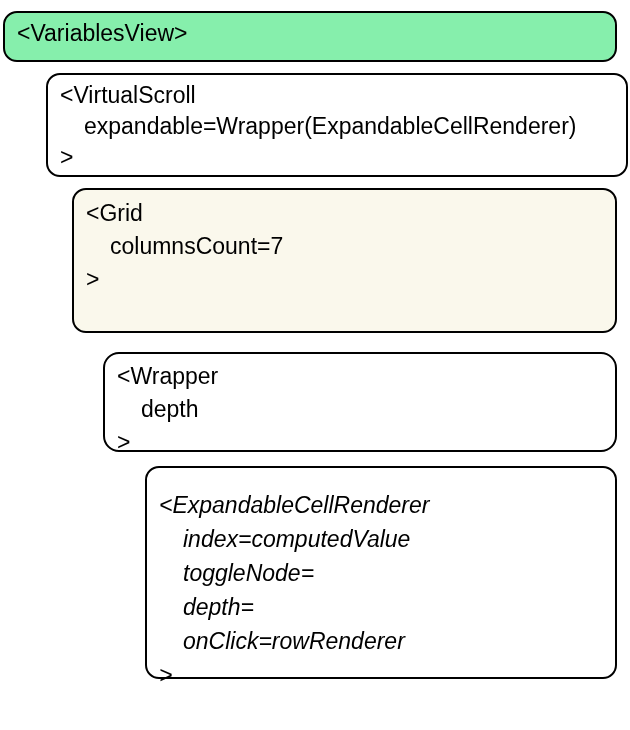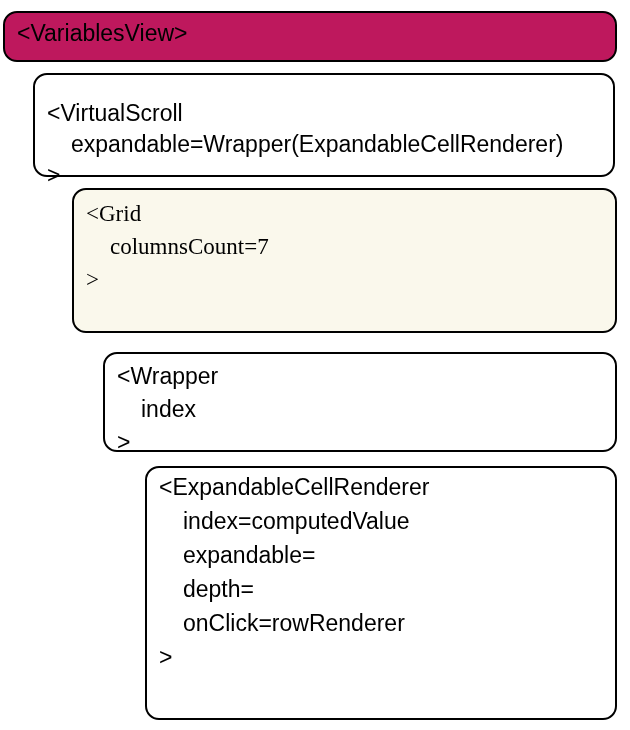--- a/index.html
+++ b/index.html
@@ -16,54 +16,54 @@
     border-radius: 14px;
     background: #ffffff;
     color: #000000;
     font-size: 23px;
     overflow: visible;
   }
   .cbox .line { padding-left: 12px; white-space: nowrap; }
   .cbox .prop { padding-left: 36px; }
 
   #box-variablesview { left: 3px;   top: 11px;  width: 614px; height: 51px;  padding-top: 5px; line-height: 31px; }
-  #box-virtualscroll { left: 33px;  top: 73px;  width: 582px; height: 104px; padding-top: 23px; line-height: 31px; }
-  #box-grid          { left: 72px;  top: 188px; width: 545px; height: 145px; padding-top: 7px; line-height: 33px; font-family: Liberation Serif, serif; }
+  #box-virtualscroll { left: 46px;  top: 73px;  width: 582px; height: 104px; padding-top: 5px; line-height: 31px; }
+  #box-grid          { left: 72px;  top: 188px; width: 545px; height: 145px; padding-top: 7px; line-height: 33px; }
   #box-wrapper       { left: 103px; top: 352px; width: 514px; height: 100px; padding-top: 6px; line-height: 33px; }
-  #box-ecr           { left: 145px; top: 466px; width: 472px; height: 254px; padding-top: 2px; line-height: 34px; }
+  #box-ecr           { left: 145px; top: 466px; width: 472px; height: 213px; padding-top: 20px; line-height: 34px; font-style: italic; }
 </style>
 </head>
 <body>
 
 <div class="stage">
 
-  <div id="box-variablesview" class="cbox" style="border-color: rgb(0, 0, 0); background: #be185d;">
+  <div id="box-variablesview" class="cbox" style="border-color: rgb(0, 0, 0); background: #86efac;">
     <div class="line open">&lt;VariablesView&gt;</div>
   </div>
 
   <div id="box-virtualscroll" class="cbox" style="border-color: rgb(0, 0, 0); background: rgb(255, 255, 255);">
     <div class="line open">&lt;VirtualScroll</div>
     <div class="line prop">expandable=Wrapper(ExpandableCellRenderer)</div>
     <div class="line close">&gt;</div>
   </div>
 
   <div id="box-grid" class="cbox" style="border-color: rgb(0, 0, 0); background: rgb(250, 248, 236);">
     <div class="line open">&lt;Grid</div>
     <div class="line prop">columnsCount=7</div>
     <div class="line close">&gt;</div>
   </div>
 
-  <div id="box-wrapper" class="cbox" style="border-color: rgb(0, 0, 0); background: rgb(255, 255, 255);">
+  <div id="box-wrapper" class="cbox" style="border-color: rgb(0, 0, 0); background: rgb(255, 255, 255); border-radius: 16px;">
     <div class="line open">&lt;Wrapper</div>
-    <div class="line prop">index</div>
+    <div class="line prop">depth</div>
     <div class="line close">&gt;</div>
   </div>
 
   <div id="box-ecr" class="cbox" style="border-color: rgb(0, 0, 0); background: rgb(255, 255, 255);">
     <div class="line open">&lt;ExpandableCellRenderer</div>
     <div class="line prop">index=computedValue</div>
-    <div class="line prop">expandable=</div>
+    <div class="line prop">toggleNode=</div>
     <div class="line prop">depth=</div>
     <div class="line prop">onClick=rowRenderer</div>
     <div class="line close">&gt;</div>
   </div>
 
 </div>
 
 </body></html>

